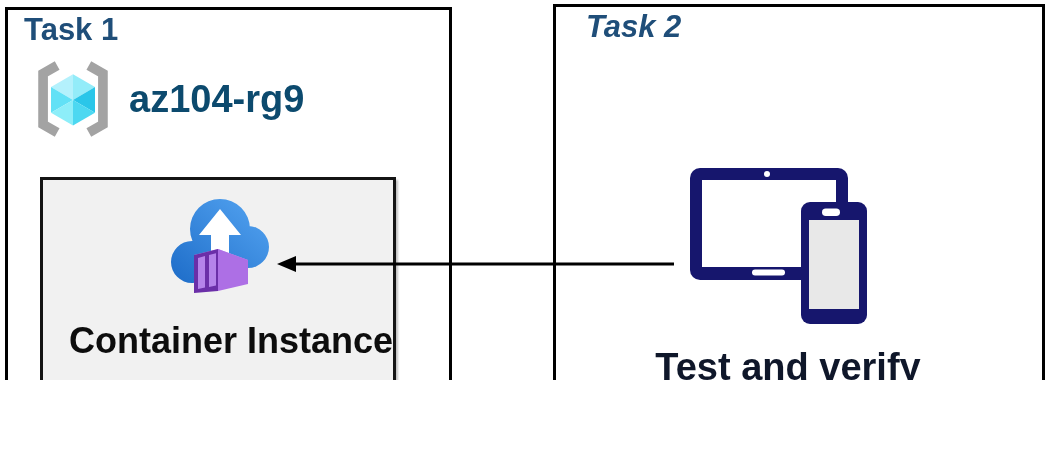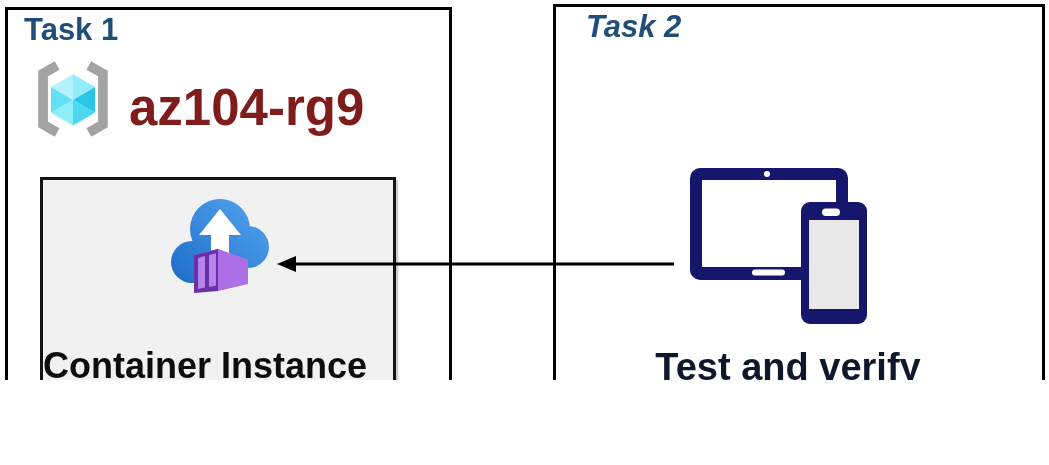--- a/index.html
+++ b/index.html
@@ -24,30 +24,30 @@
     font-size: 31px;
     font-weight: bold;
     color: #1F4E79;
     white-space: nowrap;
   }
   #task1-title { left: 24px;  top: 12px; }
   #task2-title { left: 586px; top: 9px; font-style: italic;  }
   #rg-icon { position: absolute; left: 29px; top: 56px; width: 88px; height: 86px; }
   #rg-name {
     position: absolute; left: 129px; top: 78px;
-    font-size: 51px; font-weight: bold; color: #7f1d1d; white-space: nowrap;
+    font-size: 38px; font-weight: bold; color: #0c4a6e; white-space: nowrap;
   }
   #panel {
     position: absolute; left: 40px; top: 177px; width: 356px; height: 238px;
     background: #f1f1f1; border: 3px solid #141414;
     box-shadow: 2px 3px 2px rgba(0,0,0,0.25);
   }
   #ci-icon { position: absolute; left: 168px; top: 195px; width: 104px; height: 112px; }
   #ci-label {
-    position: absolute; left: 43px; top: 345px; width: 350px; text-align: left;
+    position: absolute; left: 43px; top: 320px; width: 350px; text-align: right;
     font-size: 36px; font-weight: bold; color: #0d0d0d; white-space: nowrap;
   }
   #devices-icon { position: absolute; left: 688px; top: 163px; width: 180px; height: 164px; }
   #t2-caption {
     position: absolute; left: 638px; top: 346px; width: 300px; text-align: center;
     font-size: 38px; font-weight: bold; color: #0f172a; white-space: nowrap;
   }
   #arrow-svg { position: absolute; left: 274px; top: 251px; width: 402px; height: 26px; z-index: 10; }
 </style>
 </head>

